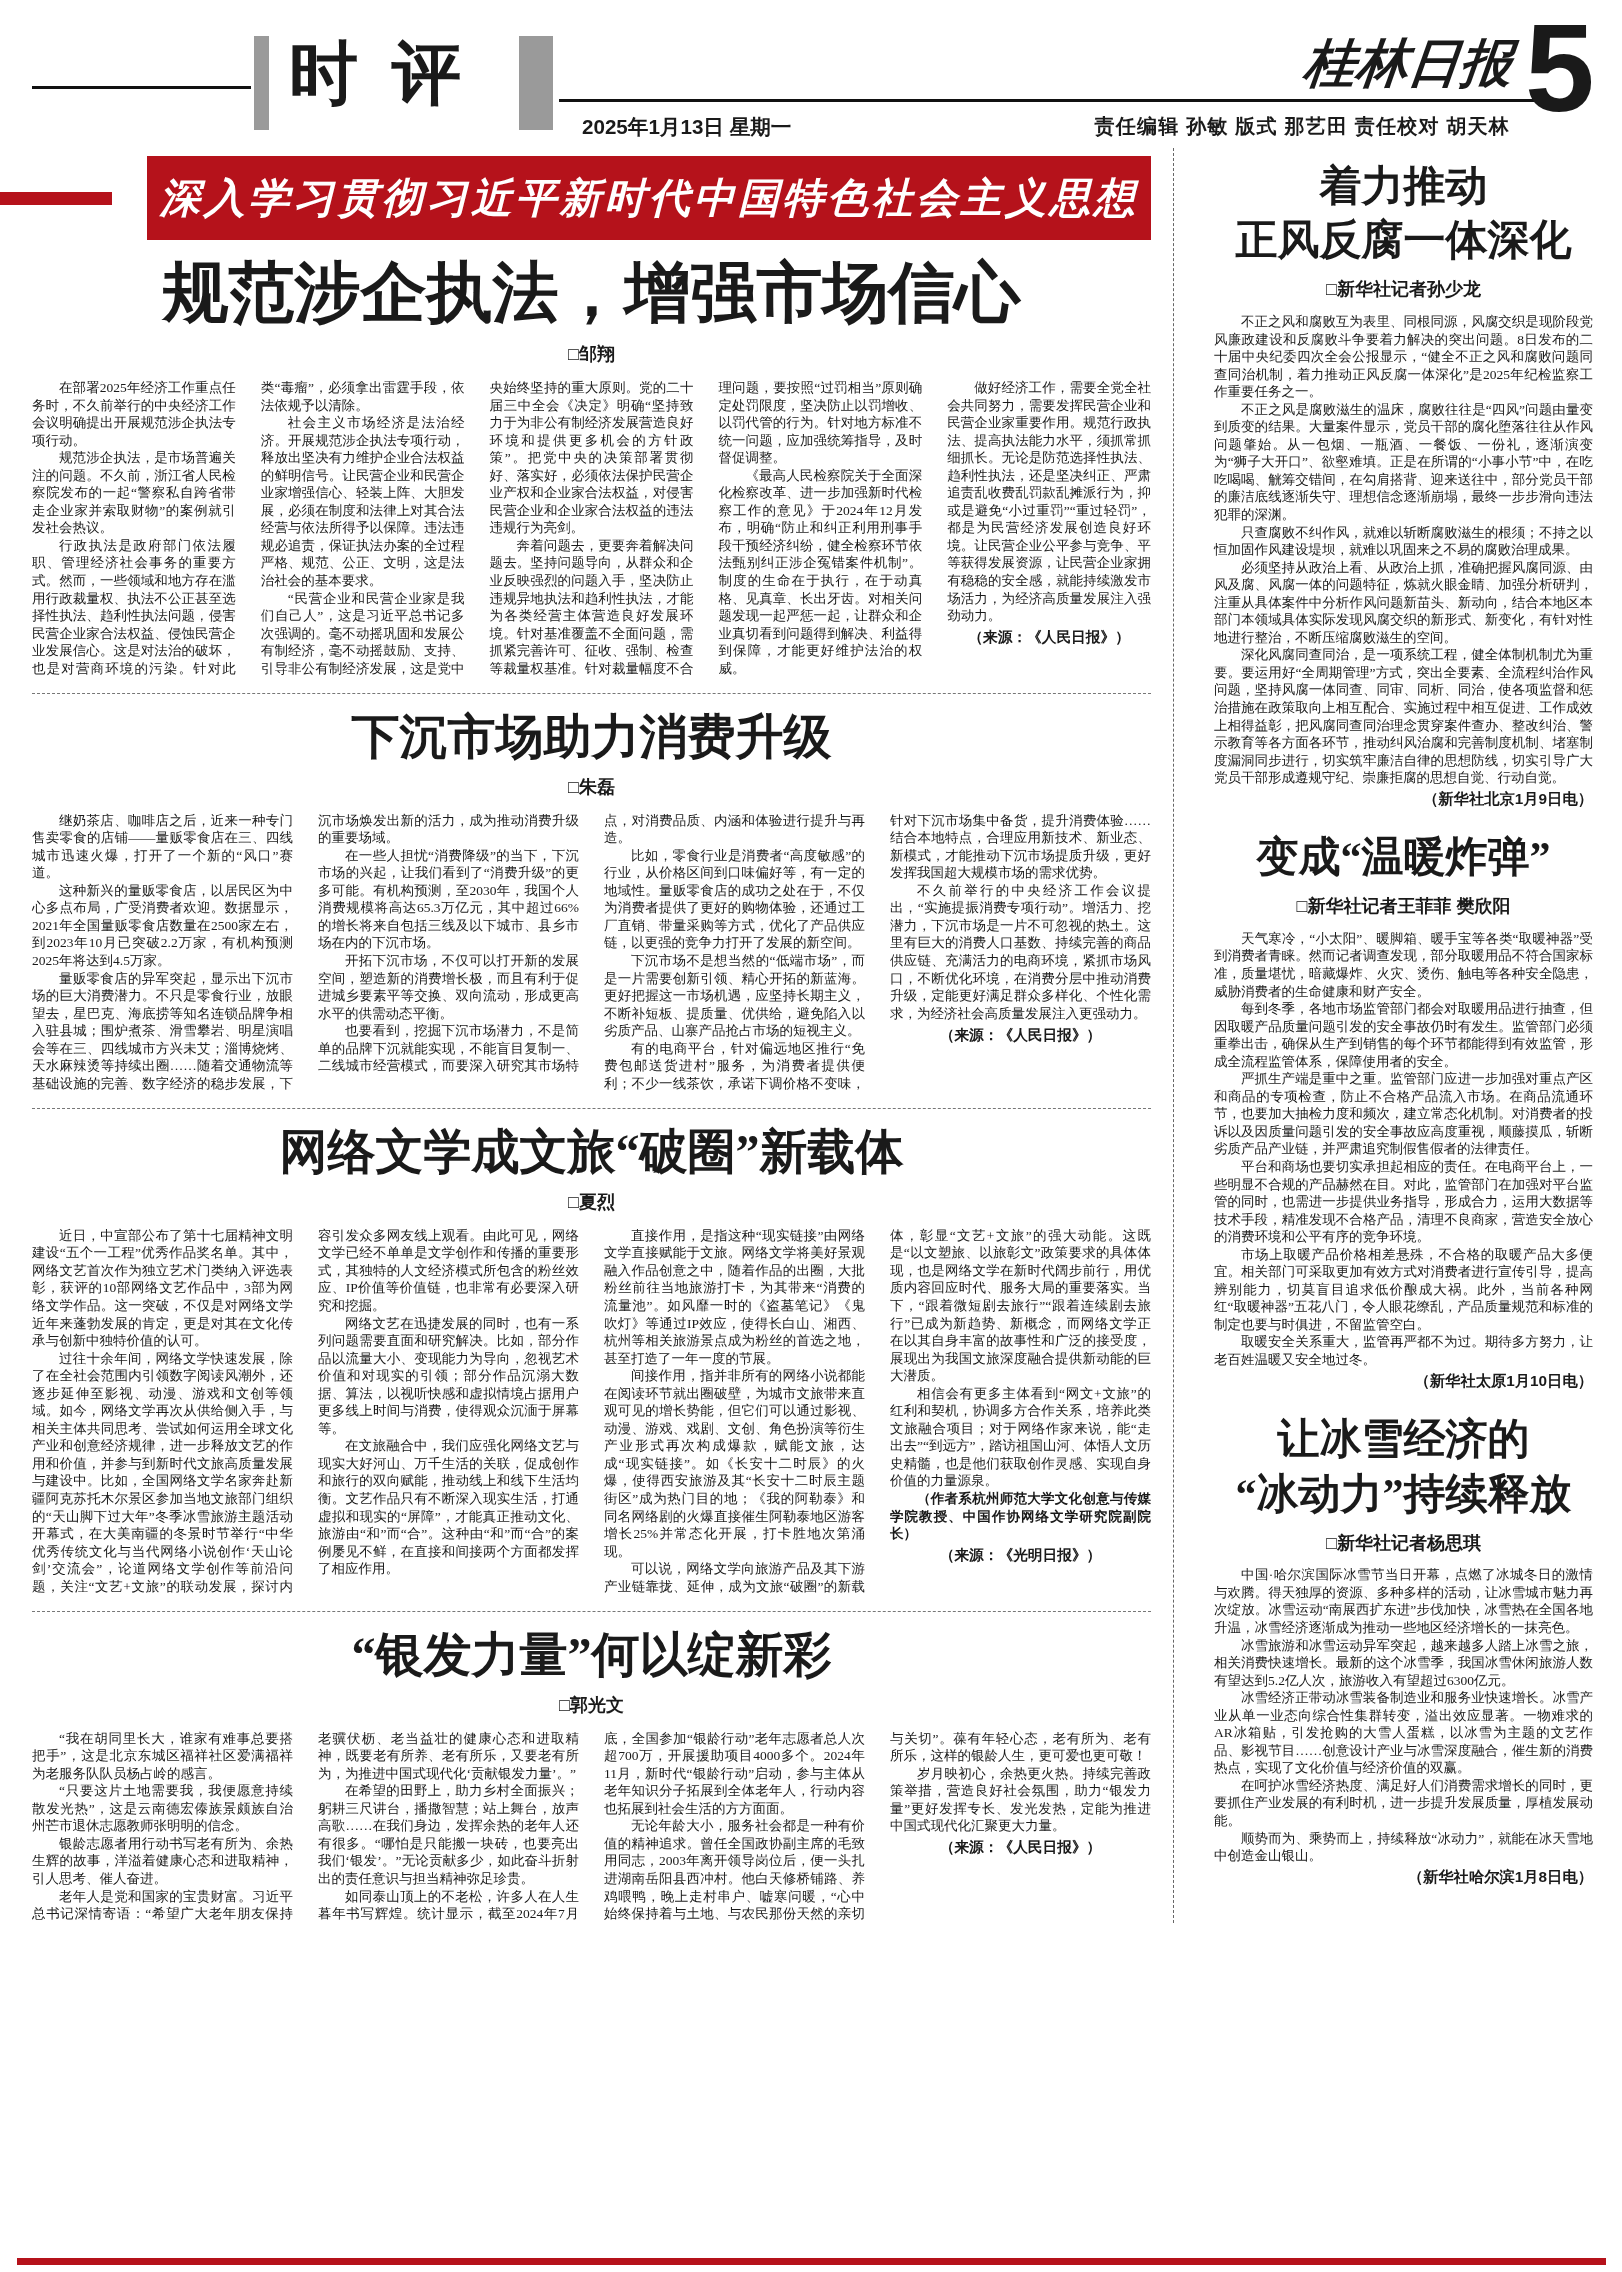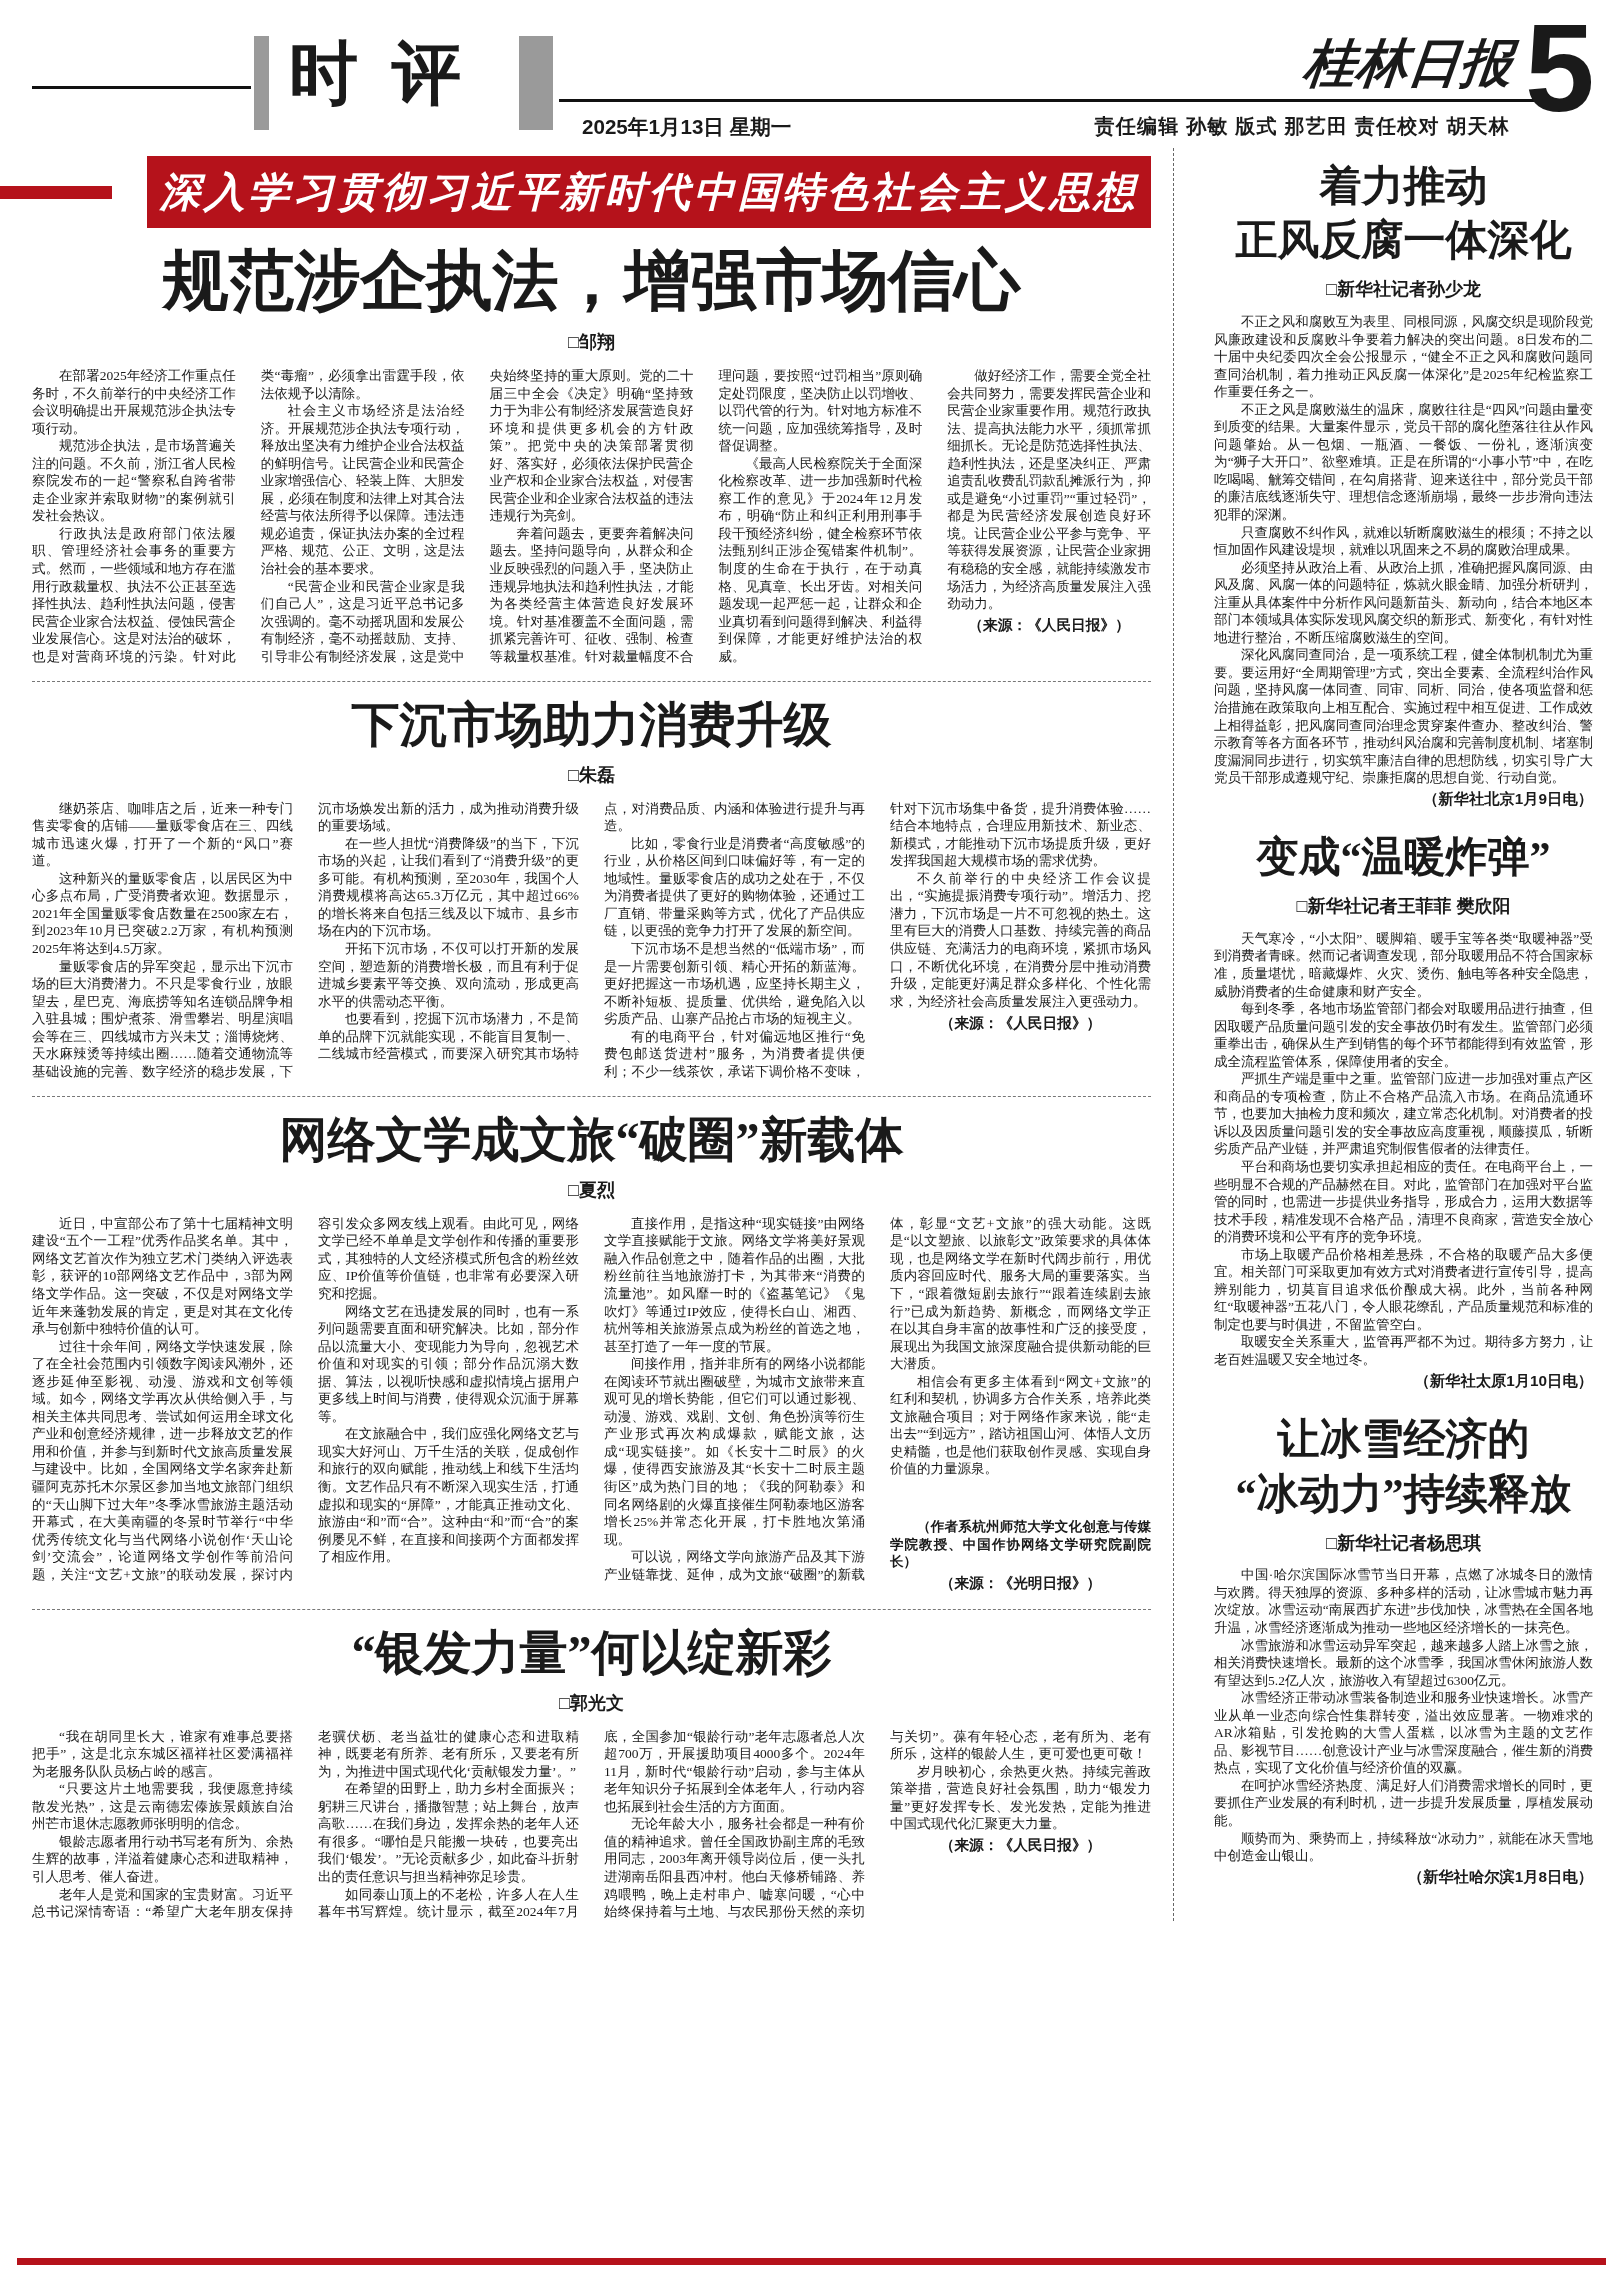--- a/index.html
+++ b/index.html
@@ -22,36 +22,36 @@
         font-family:"Liberation Sans",sans-serif;line-height:1;}
   .staff{position:absolute;right:112px;top:113px;font-size:20px;font-weight:bold;
         font-family:"Liberation Sans",sans-serif;letter-spacing:1.2px;}
   
   .content{display:flex;padding:0 29px 0 32px;}
   .main{width:1119px;flex:none;padding-right:22px;}
   .rail{flex:1;border-left:1.8px dashed #666;padding-left:40px;min-width:0;}
   
   .banner-row{display:flex;align-items:center;margin:8.2px 0 4.7px -32px;}
   .banner-stub{width:112px;height:13px;background:#b5121b;flex:none;margin-right:35px;}
-  .banner{flex:1;height:72px;background:#b5121b;display:flex;align-items:center;justify-content:center;}
+  .banner{flex:1;height:84px;background:#b5121b;display:flex;align-items:center;justify-content:center;}
   .banner span{color:#fff;font-size:41px;font-weight:bold;font-style:italic;
         font-family:"Liberation Sans",sans-serif;letter-spacing:3.5px;white-space:nowrap;}
   
   .article{margin-top:5.9px;}
   .a-title{font-size:66px;font-weight:bold;text-align:center;line-height:1.15;margin:15.3px 0 3.5px;}
   .a-title.small{font-size:48px;}
   .a-byline{font-size:18px;text-align:center;font-weight:bold;
         font-family:"Liberation Sans",sans-serif;margin:10.6px 0 13px;}
   .a-body{column-gap:25px;font-size:13.5px;line-height:1.3;text-align:justify;}
   .cols5{column-count:5;}
   .cols4{column-count:4;}
   .a-body p{margin:0;text-indent:2em;}
   .a-body p.source,.a-body p.note{font-family:"Liberation Sans",sans-serif;font-weight:bold;}
   .a-body p.source{text-align:center;text-indent:0;margin-top:3.5px;font-size:14.7px;}
-  .a-body p.note{font-size:13.5px;margin-top:40px;}
+  .a-body p.note{font-size:13.5px;}
   .divider{border:none;border-top:1.8px dashed #777;margin:15.3px 0 7px;}
   
   .r-article{margin-bottom:20px;}
   .r-title{font-size:42px;font-weight:bold;text-align:center;line-height:1.3;margin:10.6px 0 2.4px;}
   .r-byline{font-size:18px;font-weight:bold;text-align:center;
         font-family:"Liberation Sans",sans-serif;margin:9.4px 0 11.8px;}
   .r-body{font-size:13.5px;line-height:1.3;text-align:justify;}
   .r-body p{margin:0;text-indent:2em;}
   .r-dateline{text-align:right;font-size:15.3px;font-weight:bold;
         font-family:"Liberation Sans",sans-serif;margin-top:2.4px;}

